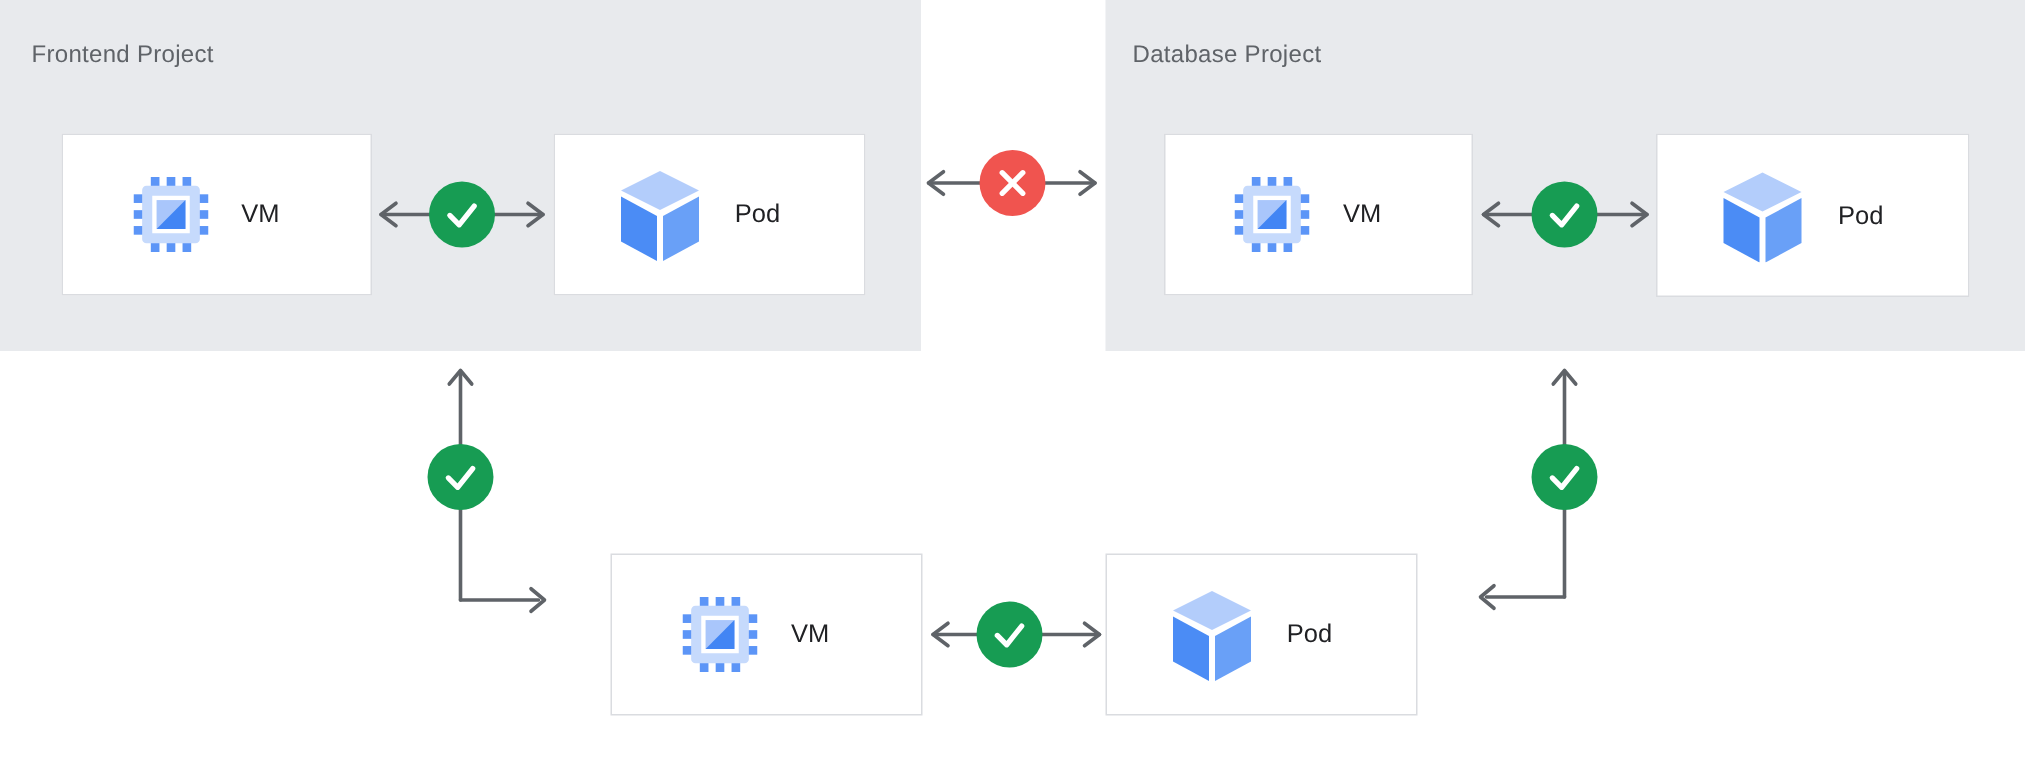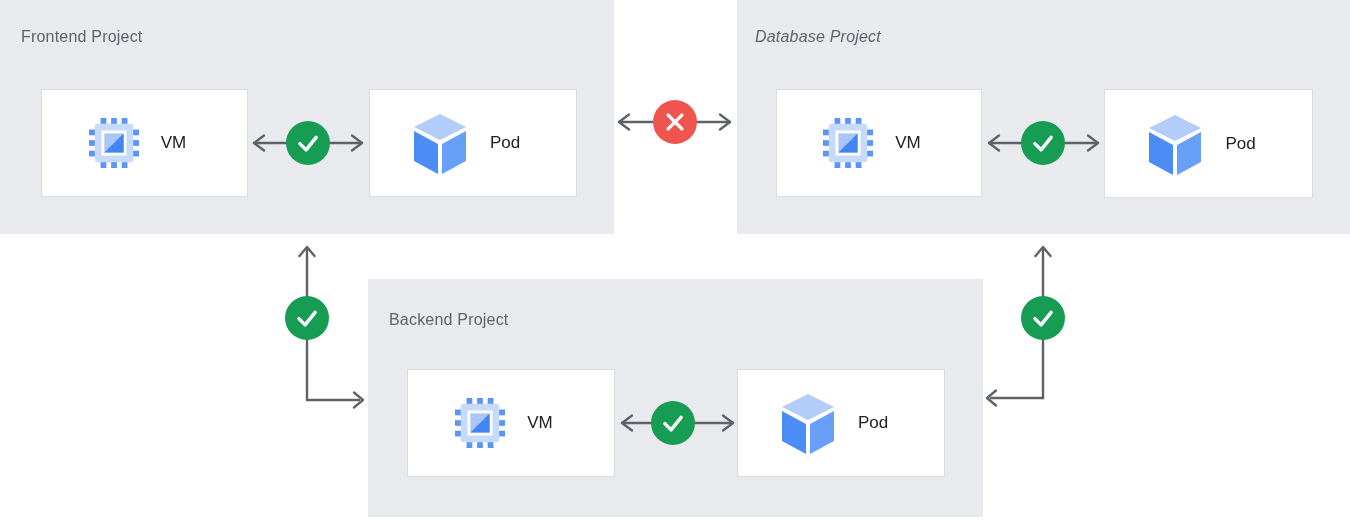--- a/index.html
+++ b/index.html
@@ -43,26 +43,23 @@
 </head>
 <body>
 
 <div class="canvas">
 
   <div class="region" style="left:0;top:4;width:614px;height:234px;">
     <div class="region-title" style="left:21px;top:28px;">Frontend Project</div>
   </div>
 
   <div class="region" style="left:737px;top:4;width:613px;height:234px;">
-    <div class="region-title" style="left:18px;top:28px;font-style:italic;">Database Project</div>
-  </div>
-
-  <div class="region" style="left:368px;top:279px;width:615px;height:238px;">
-    <div class="region-title" style="left:21px;top:32px;">Backend Project</div>
-  </div>
+    <div class="region-title" style="left:18px;top:28px;">Database Project</div>
+  </div>
+
 
   <svg class="conn" style="left:250px;top:130px;" width="116" height="26">
     <line x1="4" y1="13" x2="112" y2="13"></line>
     <path d="M14 5.5 L4 13 L14 20.5"></path>
     <path d="M102 5.5 L112 13 L102 20.5"></path>
   </svg>
 
   <svg class="conn" style="left:985px;top:130px;" width="117" height="26">
     <line x1="4" y1="13" x2="113" y2="13"></line>
     <path d="M14 5.5 L4 13 L14 20.5"></path>

